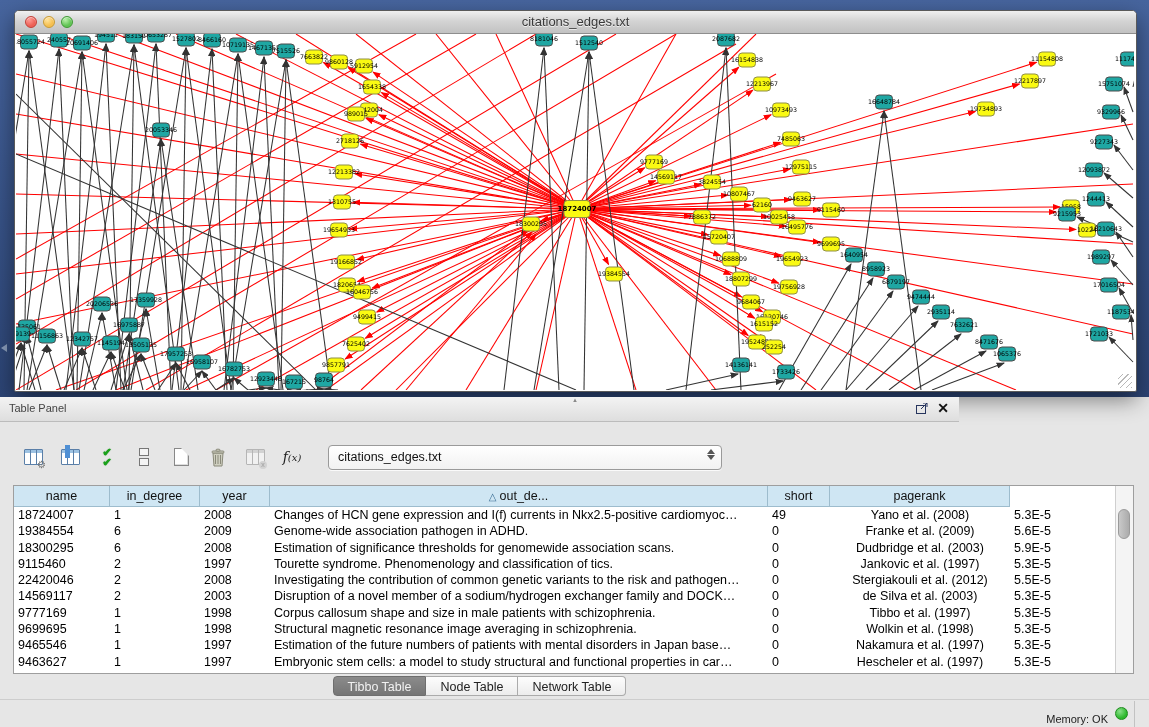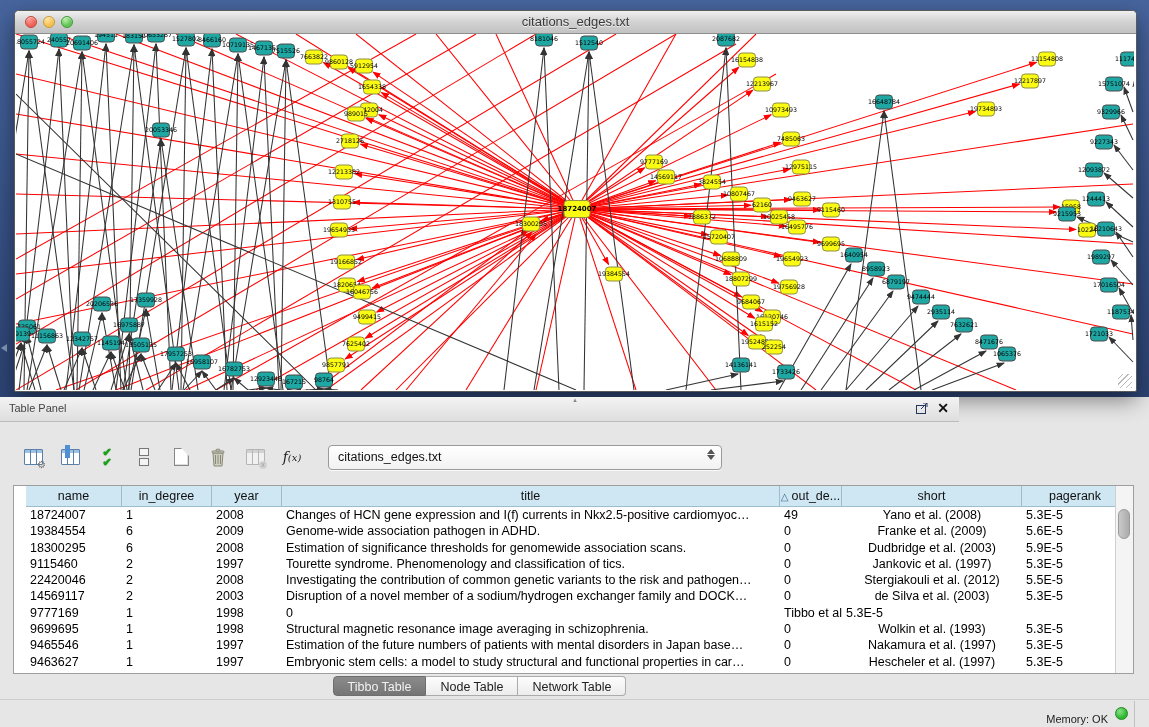--- a/index.html
+++ b/index.html
@@ -61,21 +61,21 @@
   .dropdown{margin-left:12px;width:392px;height:23px;border:1px solid #9a9a9a;border-radius:4px;
     background:linear-gradient(180deg,#ffffff,#f2f2f2);display:flex;align-items:center;position:relative;
     box-shadow:0 1px 0 rgba(255,255,255,.8);}
   .dropdown .val{font-size:12.5px;color:#111;padding-left:9px;}
   .stepper{position:absolute;right:6px;top:3px;display:flex;flex-direction:column;gap:1px;}
   .stepper b{width:0;height:0;border-left:4px solid transparent;border-right:4px solid transparent;}
   .stepper .up{border-bottom:5px solid #555;}
   .stepper .dn{border-top:5px solid #555;}
 
   .tablewrap{position:absolute;left:13px;top:88px;width:1121px;height:189px;
-    background:#fff;border:1px solid #9e9e9e;box-sizing:border-box;display:flex;padding-left:12px;}
+    background:#fff;border:1px solid #9e9e9e;box-sizing:border-box;display:flex;}
   .grid{flex:1;overflow:hidden;}
   .trow{display:grid;}
   .th{background:#cfe6f3;border-right:1px solid #9dbccd;border-bottom:1px solid #9dbccd;
     font-size:12.5px;color:#111;text-align:center;height:20px;line-height:20px;
     white-space:nowrap;overflow:hidden;}
   .sort-tri{color:#3a6d93;font-size:10px;margin-right:3px;}
   .td{font-size:12.5px;color:#000;height:16.3px;line-height:16.3px;padding:0 4px;
     white-space:nowrap;overflow:hidden;text-overflow:clip;}
   .td.center{text-align:center;}
   .vscroll{width:17px;background:#f4f4f4;border-left:1px solid #cfcfcf;position:relative;}
@@ -791,21 +791,20 @@
         </span>
     </span>
   </div>
 
   <div class="tablewrap">
     <div class="grid" id="grid">
         <div class="trow" style="grid-template-columns: 96px 90px 70px 498px 62px 180px 107px;">
           <div class="th">name</div>
           <div class="th">in_degree</div>
           <div class="th">year</div>
-          <div class="th">title</div>
           <div class="th"><span class="sort-tri">△</span>out_de...</div>
           <div class="th">short</div>
           <div class="th">pagerank</div>
         </div>
         <div class="trow" style="grid-template-columns: 96px 90px 70px 498px 62px 180px 107px;">
           <div class="td">18724007</div>
           <div class="td">1</div>
           <div class="td">2008</div>
           <div class="td">Changes of HCN gene expression and I(f) currents in Nkx2.5-positive cardiomyoc…</div>
           <div class="td">49</div>
@@ -854,31 +853,32 @@
           <div class="td">2003</div>
           <div class="td">Disruption of a novel member of a sodium/hydrogen exchanger family and DOCK…</div>
           <div class="td">0</div>
           <div class="td center">de Silva et al. (2003)</div>
           <div class="td">5.3E-5</div>
         </div>
         <div class="trow" style="grid-template-columns: 96px 90px 70px 498px 62px 180px 107px;">
           <div class="td">9777169</div>
           <div class="td">1</div>
           <div class="td">1998</div>
+          <div class="td">Corpus callosum shape and size in male patients with schizophrenia.</div>
           <div class="td">0</div>
           <div class="td center">Tibbo et al. (1997)</div>
           <div class="td">5.3E-5</div>
         </div>
         <div class="trow" style="grid-template-columns: 96px 90px 70px 498px 62px 180px 107px;">
           <div class="td">9699695</div>
           <div class="td">1</div>
           <div class="td">1998</div>
           <div class="td">Structural magnetic resonance image averaging in schizophrenia.</div>
           <div class="td">0</div>
-          <div class="td center">Wolkin et al. (1993)</div>
+          <div class="td center">Wolkin et al. (1998)</div>
           <div class="td">5.3E-5</div>
         </div>
         <div class="trow" style="grid-template-columns: 96px 90px 70px 498px 62px 180px 107px;">
           <div class="td">9465546</div>
           <div class="td">1</div>
           <div class="td">1997</div>
           <div class="td">Estimation of the future numbers of patients with mental disorders in Japan base…</div>
           <div class="td">0</div>
           <div class="td center">Nakamura et al. (1997)</div>
           <div class="td">5.3E-5</div>

